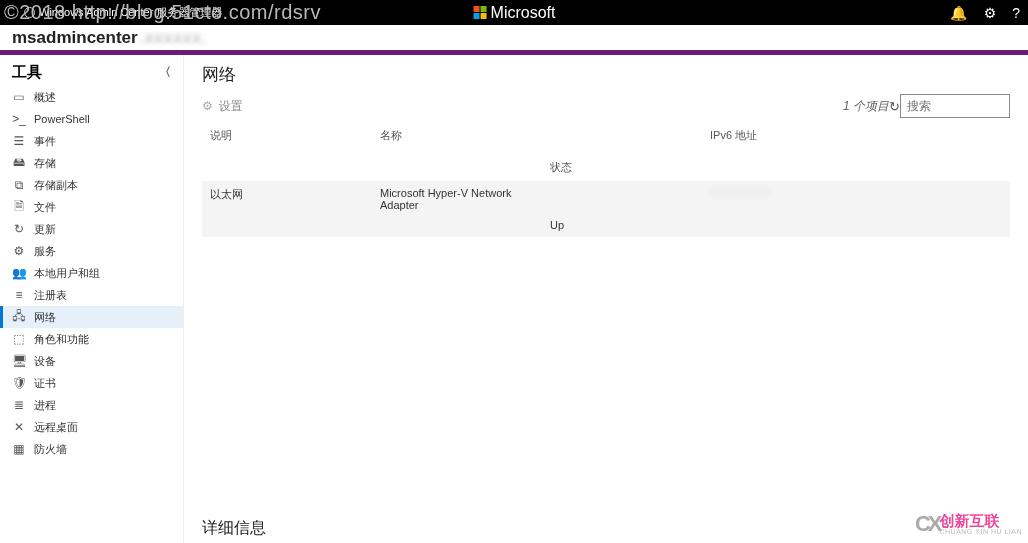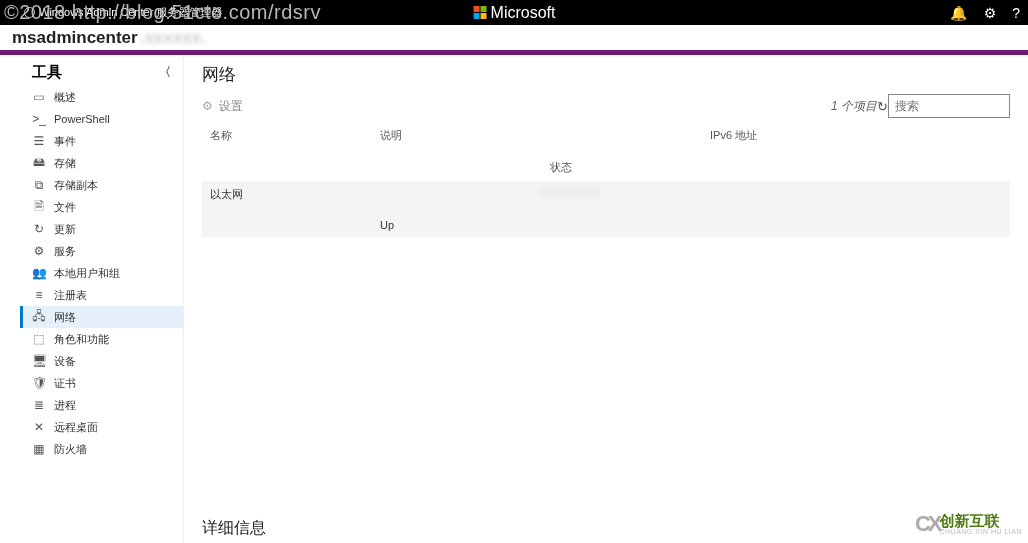--- a/index.html
+++ b/index.html
@@ -14,53 +14,53 @@
     .mslogo .r{background:#f25022}.mslogo .g{background:#7fba00}.mslogo .b{background:#00a4ef}.mslogo .y{background:#ffb900}
     .topbar .right { position: absolute; right: 8px; display: flex; gap: 16px; font-size: 14px; }
 
     .watermark { position:absolute; top:1px; left:0; font-size:20px; letter-spacing:0.5px; color:#b8b8b8; z-index:50; padding-left:4px; font-family: Arial; }
 
     .breadcrumb { height: 30px; display: flex; align-items: center; padding: 8px 12px; font-size: 17px; font-weight:600; color:#222; border-bottom:5px solid #701a75; }
     .breadcrumb .blur { color:#ccc; filter: blur(2px); margin-left:2px; }
 
     .body { display:flex; height: calc(543px - 25px - 30px); }
 
-    .sidebar { width: 184px; border-right:1px solid #eee; display:flex; flex-direction:column;padding-left:20px; }
+    .sidebar { width: 184px; border-right:1px solid #eee; display:flex; flex-direction:column; }
     .sidebar-head { display:flex; align-items:center; justify-content:space-between; padding:8px 12px 4px; font-size:15px; font-weight:600; }
     .sidebar-search { margin:4px 8px 6px; display:flex; align-items:center; border:1px solid #888; height:26px; padding:0 6px; }
     .sidebar-search input { border:none; outline:none; flex:1; font-size:12px; background:transparent; }
     .sidebar-items { flex:1; overflow:auto; }
     .side-item { display:flex; align-items:center; gap:8px; padding:4px 12px; font-size:11px; color:#333; cursor:pointer; height:22px; }
     .side-item .ic { width:14px; text-align:center; color:#555; font-size:12px; }
     .side-item.active { background:#e6f0fa; border-left:3px solid #0078d4; padding-left:9px; }
 
     .main { flex:1; display:flex; flex-direction:column; padding: 8px 18px 0 18px; min-width:0; }
     .page-title { font-size:17px; font-weight:400; color:#222; margin-bottom:8px; }
     .toolbar { display:flex; align-items:center; justify-content:space-between; font-size:12px; color:#555; padding-bottom:6px; }
     .toolbar .left { display:flex; align-items:center; gap:6px; }
     .toolbar .right { display:flex; align-items:center; }
     .toolbar .count { font-style:italic; color:#666; }
-    .search-box { display:flex; align-items:center; border:1px solid #888; height:24px; width:122px; padding:0 6px; }
+    .search-box { display:flex; align-items:center; border:1px solid #888; height:24px; width:110px; padding:0 6px; }
     .search-box input { border:none; outline:none; flex:1; font-size:12px; background:transparent; }
 
     .grid-header { display:flex; font-size:11px; color:#555; padding:4px 8px 6px; }
     .grid-row { display:flex; font-size:11px; color:#333; padding:6px 8px; background:#f4f4f4; }
     .col.name{ width:170px; }
     .col.desc{ width:170px; }
     .col.stat{ width:160px;margin-top:32px; }
     .col.ip4{ width:170px; }
     .col.ip6{ flex:1; }
     .blurcell { color:#ddd; filter:blur(2px); display:inline-block; width:60px; height:10px; background:#eee; }
 
     .details-title { font-size:16px; color:#222; margin-top:auto; padding:10px 0 4px; }
 
     .corner-logo { position:absolute; right:6px; bottom:6px; display:flex; align-items:center; gap:0; color:#999; font-size:11px; }
     .corner-logo .big { font-size:22px; font-weight:bold; color:#aaa; letter-spacing:-3px; }
     .corner-logo .txt { line-height:1; }
-    .corner-logo .cn { font-size:15px; color:#4d7c0f; font-weight:600;}
+    .corner-logo .cn { font-size:15px; color:#ec4899; font-weight:600;}
     .corner-logo .en { font-size:7px; color:#bbb; letter-spacing:0.5px;}
 
     .chev { font-size:12px; color:#555; }
     .refresh { font-size:13px; display:inline-block; }
   </style>
 </head>
 <body>
 
 <div class="watermark">©2018 http://blog.51cto.com/rdsrv</div>
 
@@ -180,28 +180,29 @@
         <span class="count">1 个项目</span>
         <span class="refresh">↻</span>
         <div class="search-box">
           <input placeholder="搜索" style="">
 
         </div>
       </div>
     </div>
 
     <div class="grid-header">
+      <div class="col desc">说明</div>
       <div class="col name">名称</div>
-      <div class="col desc">说明</div>
       <div class="col stat">状态</div>
       <div class="col ip6">IPv6 地址</div>
     </div>
     <div id="grid-rows">
         <div class="grid-row">
           <div class="col name">以太网</div>
+          <div class="col desc">Microsoft Hyper-V Network Adapter</div>
           <div class="col stat">Up</div>
           <div class="col ip4"><span class="blurcell"></span></div>
           <div class="col ip6"></div>
         </div>
       </div>
 
     <div class="details-title">详细信息</div>
   </div>
 </div>
 

